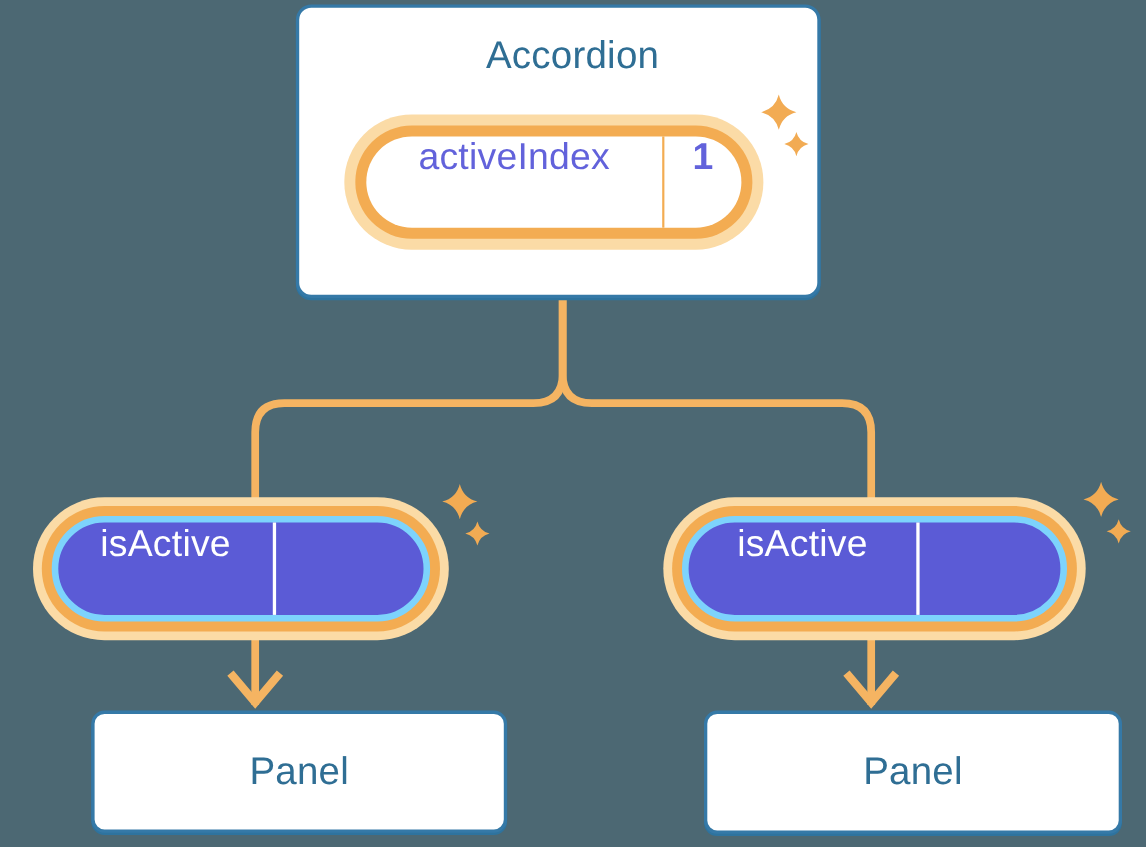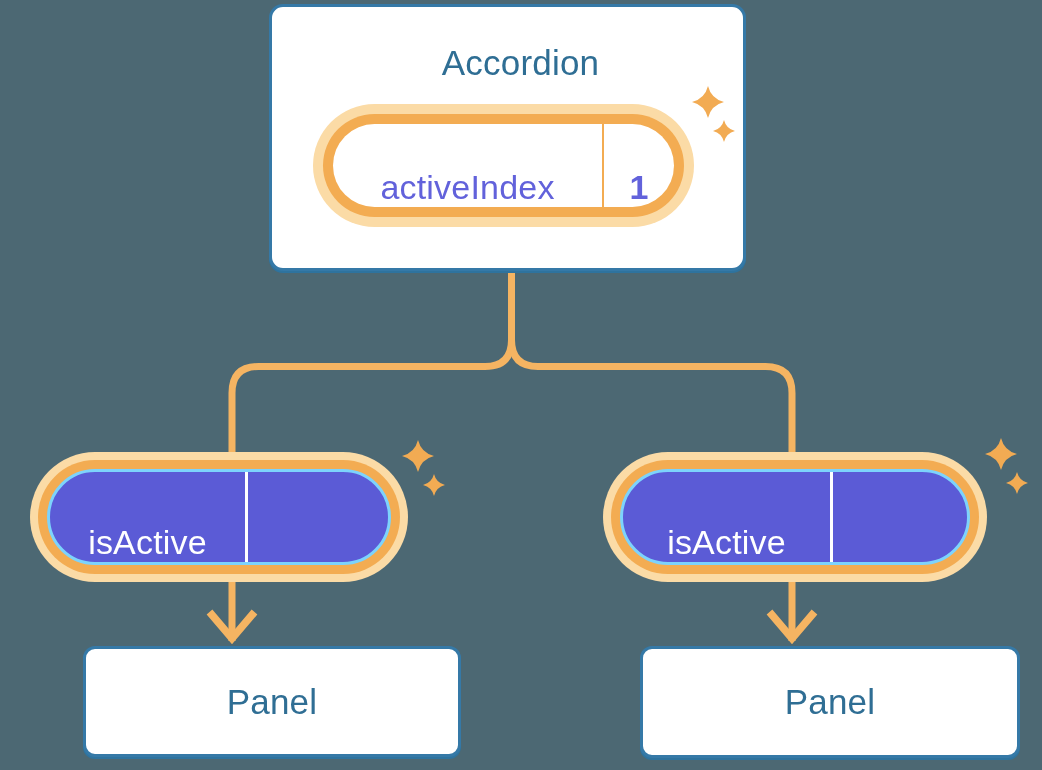--- a/index.html
+++ b/index.html
@@ -51,21 +51,21 @@
   }
   .card-title {
     color: var(--title-text, #2F6E94);
     font-size: 35px;
     font-weight: 500;
     text-align: center;
     letter-spacing: 0.2px;
   }
   .accordion-title {
     position: absolute;
-    left: 0; right: 0; top: 36px; padding-left: 26px;
+    left: 0; right: 0; top: 24px; padding-left: 26px;
   }
   .panel-card {
     border-radius: 12px;
     display: flex;
     align-items: center;
     justify-content: center;
     margin-left: 40px;
   }
   .panel-left  { left: 43px;  top: 646px; width: 378px; height: 111px; }
   .panel-right { left: 600px; top: 646px; width: 380px; height: 112px; }
@@ -79,29 +79,29 @@
   }
   .state-pill {
     left: 333px; top: 124px;
     width: 341px; height: 83px;
     background: var(--card-fill, #FFFFFF);
     box-shadow: 0 0 0 10px var(--ring-dark, #F3AC52),
                 0 0 0 20px var(--ring-light, #FBDBA6);
   }
   .prop-pill {
     background: var(--purple-fill, #5B5BD6);
-    border: 3px solid #7dd3fc;
+    border: 6px solid #7dd3fc;
     box-shadow: 0 0 0 9px var(--ring-dark, #F3AC52),
                 0 0 0 17px var(--ring-light, #FBDBA6);
   }
   .prop-pill-left  { left: 47px;  top: 469px; width: 344px; height: 96px; }
   .prop-pill-right { left: 620px; top: 469px; width: 350px; height: 96px; }
   .pill-section {
     display: flex;
-    align-items: flex-end;
+    align-items: flex-start;
     justify-content: center;
   }
   .pill-label { flex: 0 0 auto; }
   .pill-value { flex: 1 1 auto; }
   .state-pill .pill-label { width: 269px; }
   .prop-pill-left  .pill-label { width: 195px; }
   .prop-pill-right .pill-label { width: 207px; }
   .pill-divider { flex: 0 0 auto; }
   .orange-divider { width: 2px; background: var(--ring-dark, #F3AC52); }
   .white-divider  { width: 2.5px; background: #FFFFFF; }

